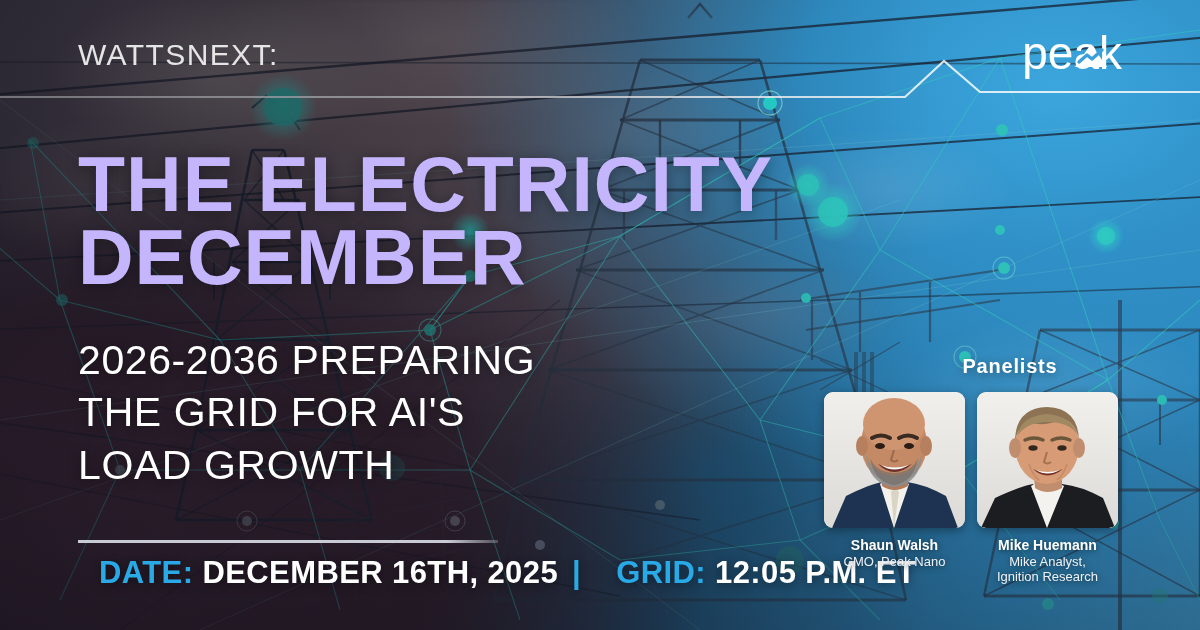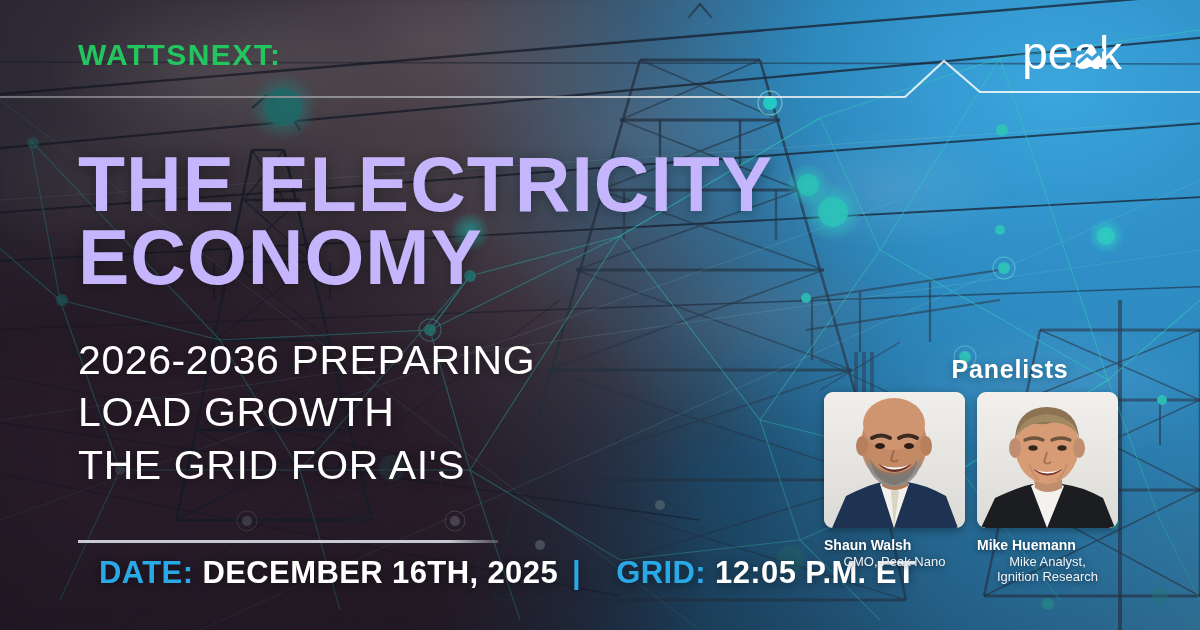--- a/index.html
+++ b/index.html
@@ -45,22 +45,22 @@
     background:
       linear-gradient(90deg, rgba(14,16,26,.52) 0%, rgba(14,16,26,.40) 30%, rgba(14,16,26,.10) 58%, rgba(14,16,26,0) 78%),
       linear-gradient(0deg, rgba(16,14,24,.35) 0%, rgba(16,14,24,0) 40%);
   }
 
   
   .content { position:absolute; inset:0; }
 
   .kicker {
     position:absolute; left:78px; top:38px;
-    font-size:30px; font-weight:700; letter-spacing:1.4px;
-    color:#22c55e;
+    font-size:30px; font-weight:400; letter-spacing:1.4px;
+    color:#e5e5e5;
   }
 
   
   .logo {
     position:absolute; right:78px; top:30px;
     display:flex; align-items:center;
   }
   .logo-word {
     font-size:46px; font-weight:400; letter-spacing:0px;
     color:#ffffff; line-height:1; position:relative;
@@ -98,40 +98,40 @@
     color:#ffffff; white-space:nowrap;
     text-shadow:0 2px 10px rgba(0,0,0,.45);
   }
   .datetime .lbl { color:#29a9e6;margin-left:21px; }
   .datetime .sep { color:#29a9e6; padding:0 5px; }
 
   
   .panelists-title {
     position:absolute; left:1010px; top:355px;
     transform:translateX(-50%);
-    font-size:25px; font-weight:700; letter-spacing:.8px; color:#ffffff;
+    font-size:20px; font-weight:700; letter-spacing:.8px; color:#ffffff;
     text-shadow:0 2px 10px rgba(0,0,0,.35);
   }
 
   .panelists {
     position:absolute; left:824px; top:392px;
     display:flex; gap:12px;
   }
   .panelist { width:141px; }
 
   .headshot {
     width:141px; height:136px; border-radius:9px;
     overflow:hidden; position:relative;
     background:#e9e7e4;
     box-shadow:0 3px 10px rgba(0,0,0,.35);
   }
   .headshot svg { display:block; width:141px; height:136px; }
 
   .p-name {
-    margin-top:9px; 
+    margin-top:9px; text-align:center;
     font-size:14px; font-weight:700; color:#ffffff;
     text-shadow:0 1px 6px rgba(0,0,0,.6);
   }
   .p-role {
     margin-top:1px; text-align:center;
     font-size:13px; font-weight:400; line-height:1.18; color:#eef2f6;
     text-shadow:0 1px 6px rgba(0,0,0,.6);
   }
   .p-role span { display:block; }
 </style>
@@ -297,27 +297,27 @@
       <div class="logo-mark">
         <svg width="34" height="26" viewBox="0 0 34 26">
           <path d="M17 1 L33 24 L1 24 Z" fill="#ffffff"></path>
           <path d="M5 19 L13 12 L18 16 L28 7" fill="none" stroke="#3ea0d8" stroke-width="3.4" stroke-linecap="round" stroke-linejoin="round"></path>
         </svg>
       </div>
     </div>
 
     <div class="headline">
       <span class="l1">THE ELECTRICITY</span>
-      <span class="l2">ECONOMY</span>
+      <span class="l2">DECEMBER</span>
     </div>
 
     <div class="subhead">
       <span>2026-2036 PREPARING</span>
+      <span>THE GRID FOR AI'S</span>
       <span>LOAD GROWTH</span>
-      <span>THE GRID FOR AI'S</span>
     </div>
 
     <div class="date-rule"></div>
     <div class="datetime">
       <span class="lbl">DATE:</span>
       <span>DECEMBER 16TH, 2025</span>
       <span class="sep">|</span>
       <span class="lbl">GRID:</span>
       <span>12:05 P.M. ET</span>
     </div>

